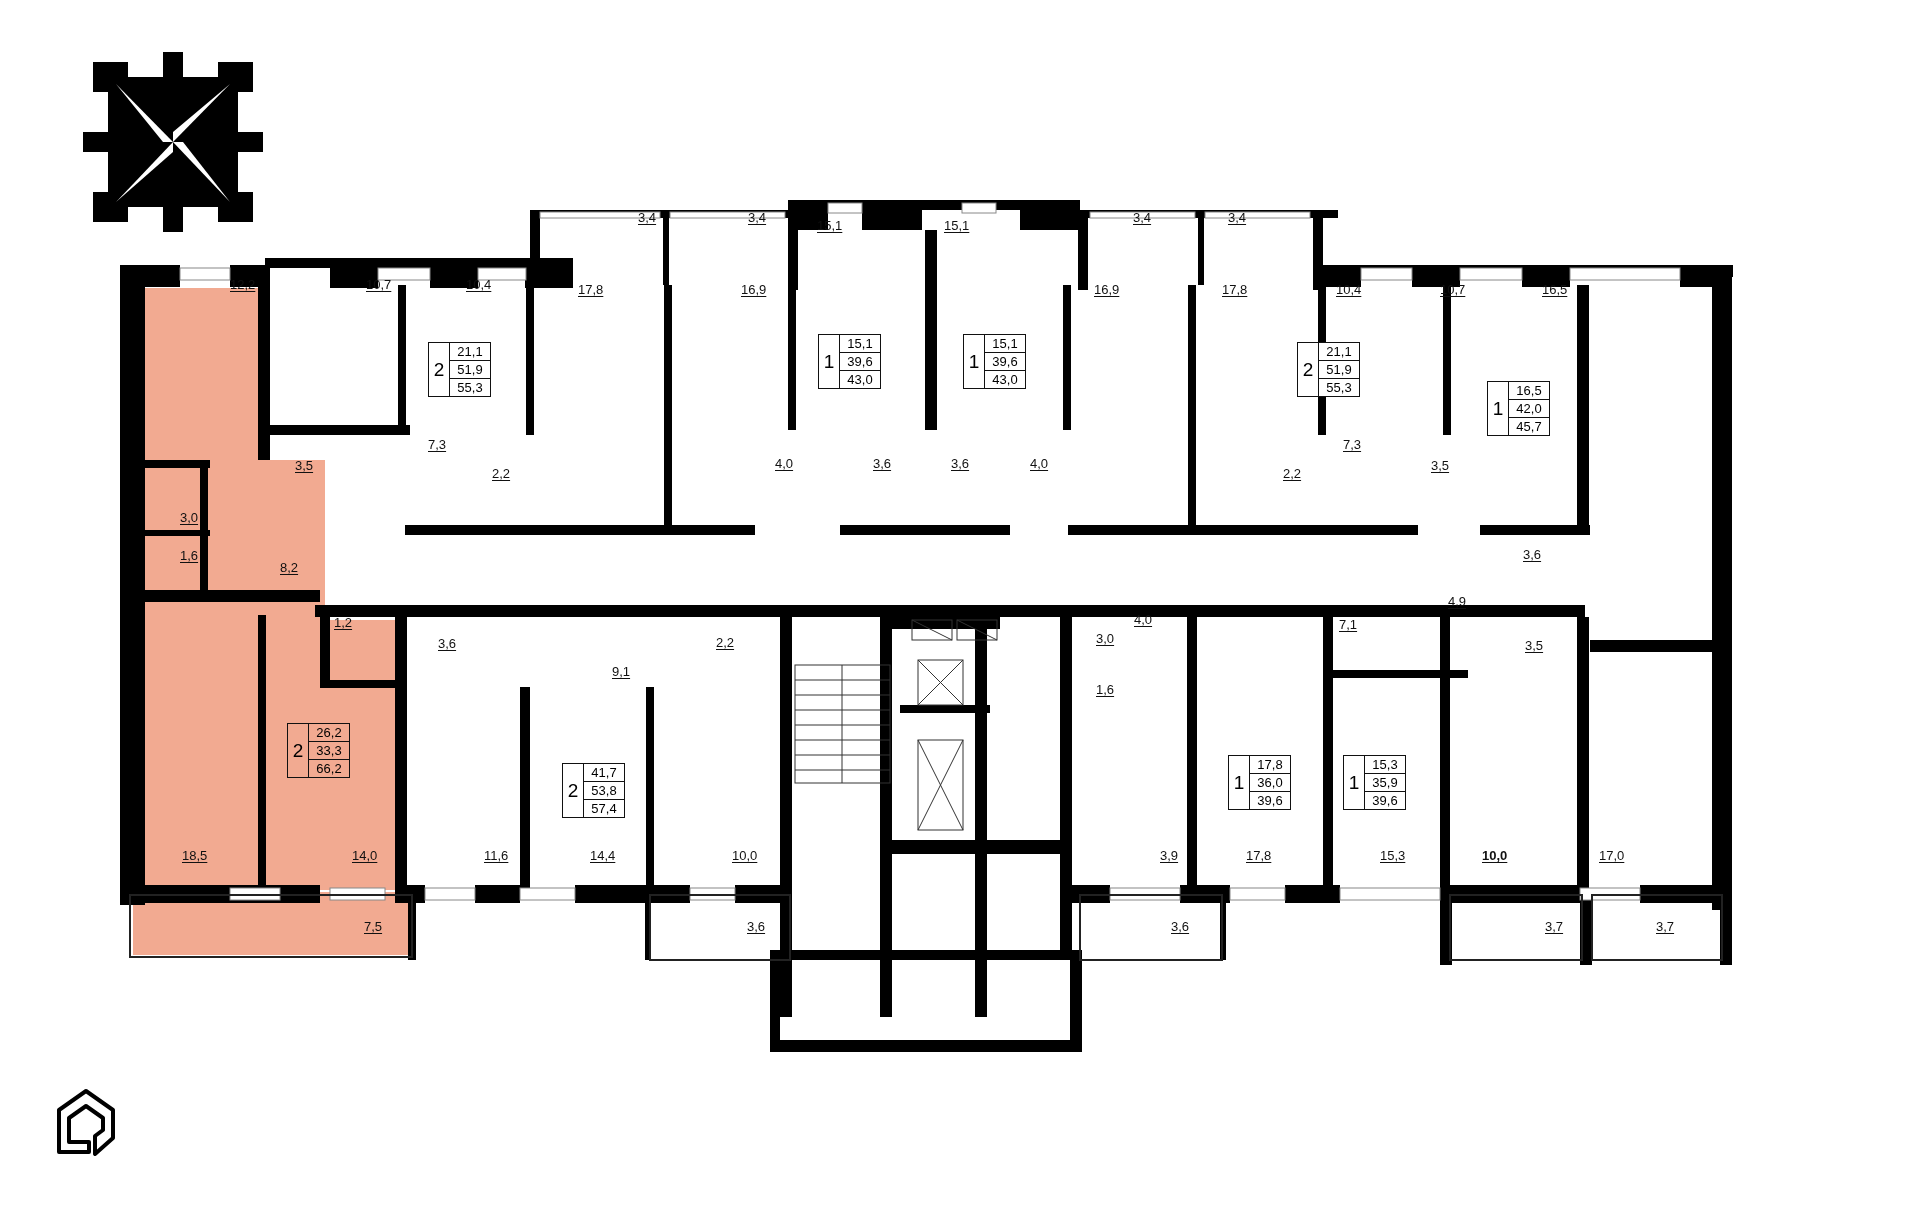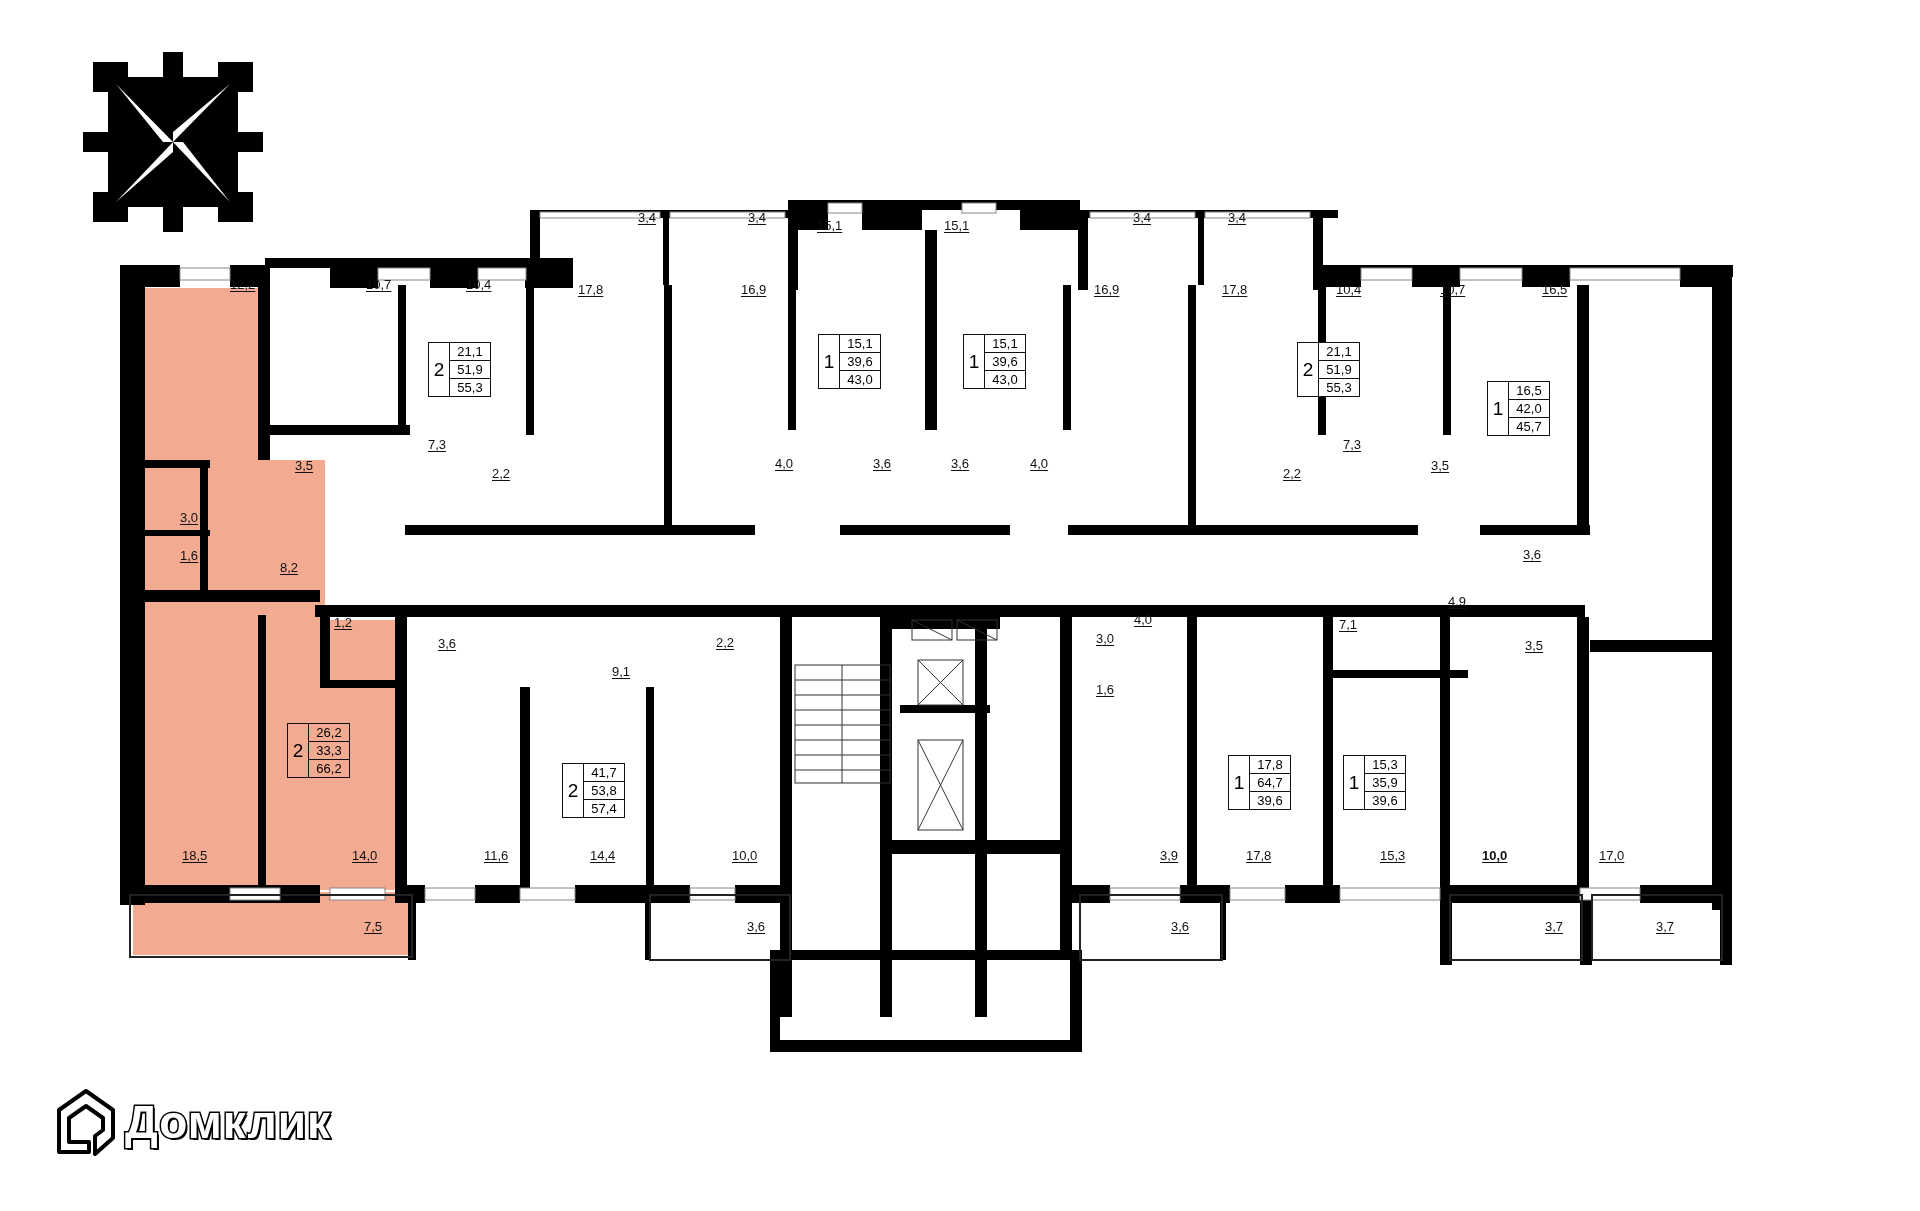--- a/index.html
+++ b/index.html
@@ -311,31 +311,30 @@
   <div class="vals">
       <span>41,7</span>
       <span>53,8</span>
       <span>57,4</span>
     </div>
 </div>
 <div class="apt" style="left:1228px;top:755px;">
   <div class="rooms">1</div>
   <div class="vals">
       <span>17,8</span>
-      <span>64,7</span>
+      <span>36,0</span>
       <span>39,6</span>
     </div>
 </div>
 <div class="apt" style="left:1343px;top:755px;">
   <div class="rooms">1</div>
   <div class="vals">
       <span>15,3</span>
       <span>35,9</span>
       <span>39,6</span>
     </div>
 </div>
 
 <div id="logo">
   <svg width="62" height="68" viewBox="0 0 62 68">
     <path d="M31 3 L58 22 L58 50 L40 66 L40 48 L48 42 L48 30 L31 18 L14 30 L14 54 L34 54 L34 64 L4 64 L4 22 Z" fill="#fff" stroke="#000" stroke-width="4" stroke-linejoin="round"></path>
   </svg>
-  <span class="txt">Домклик</span>
 </div>
 
 </body></html>

